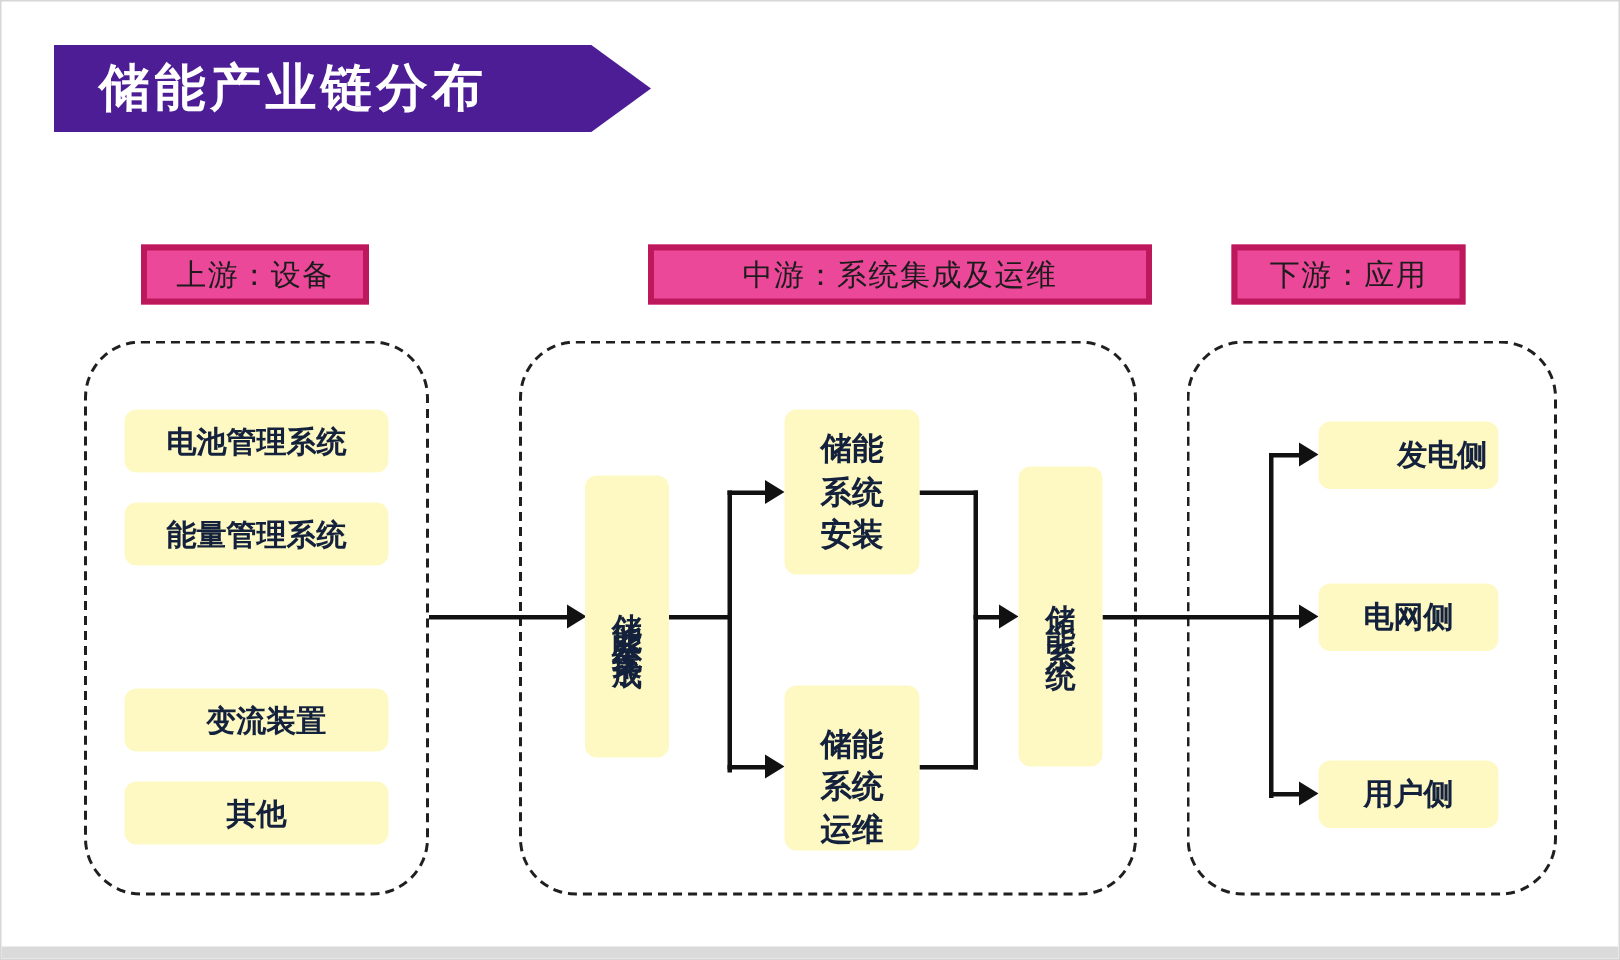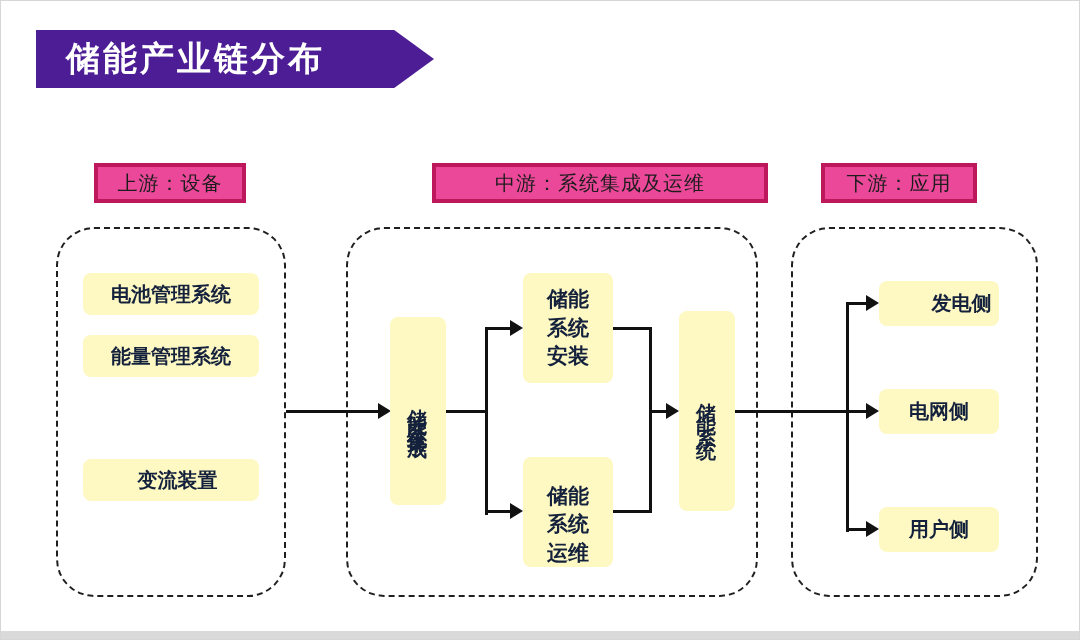--- a/index.html
+++ b/index.html
@@ -73,20 +73,21 @@
   <div class="hdr" id="hdr-mid">中游：系统集成及运维</div>
   <div class="hdr" id="hdr-down">下游：应用</div>
 
   <div class="dash" id="dash-up"></div>
   <div class="dash" id="dash-mid"></div>
   <div class="dash" id="dash-down"></div>
 
   <div class="bbox up-item" id="up0">电池管理系统</div>
   <div class="bbox up-item" id="up1">能量管理系统</div>
   <div class="bbox up-item" id="up3">变流装置</div>
+  <div class="bbox up-item" id="up4">其他</div>
 
   <div class="bbox" id="box-integration">
     <span class="vtext">储能系统集成</span>
   </div>
   <div class="bbox" id="box-install">
     <span class="wrap2">储能系统安装</span>
   </div>
   <div class="bbox" id="box-maintain">
     <span class="wrap2">储能系统运维</span>
   </div>

